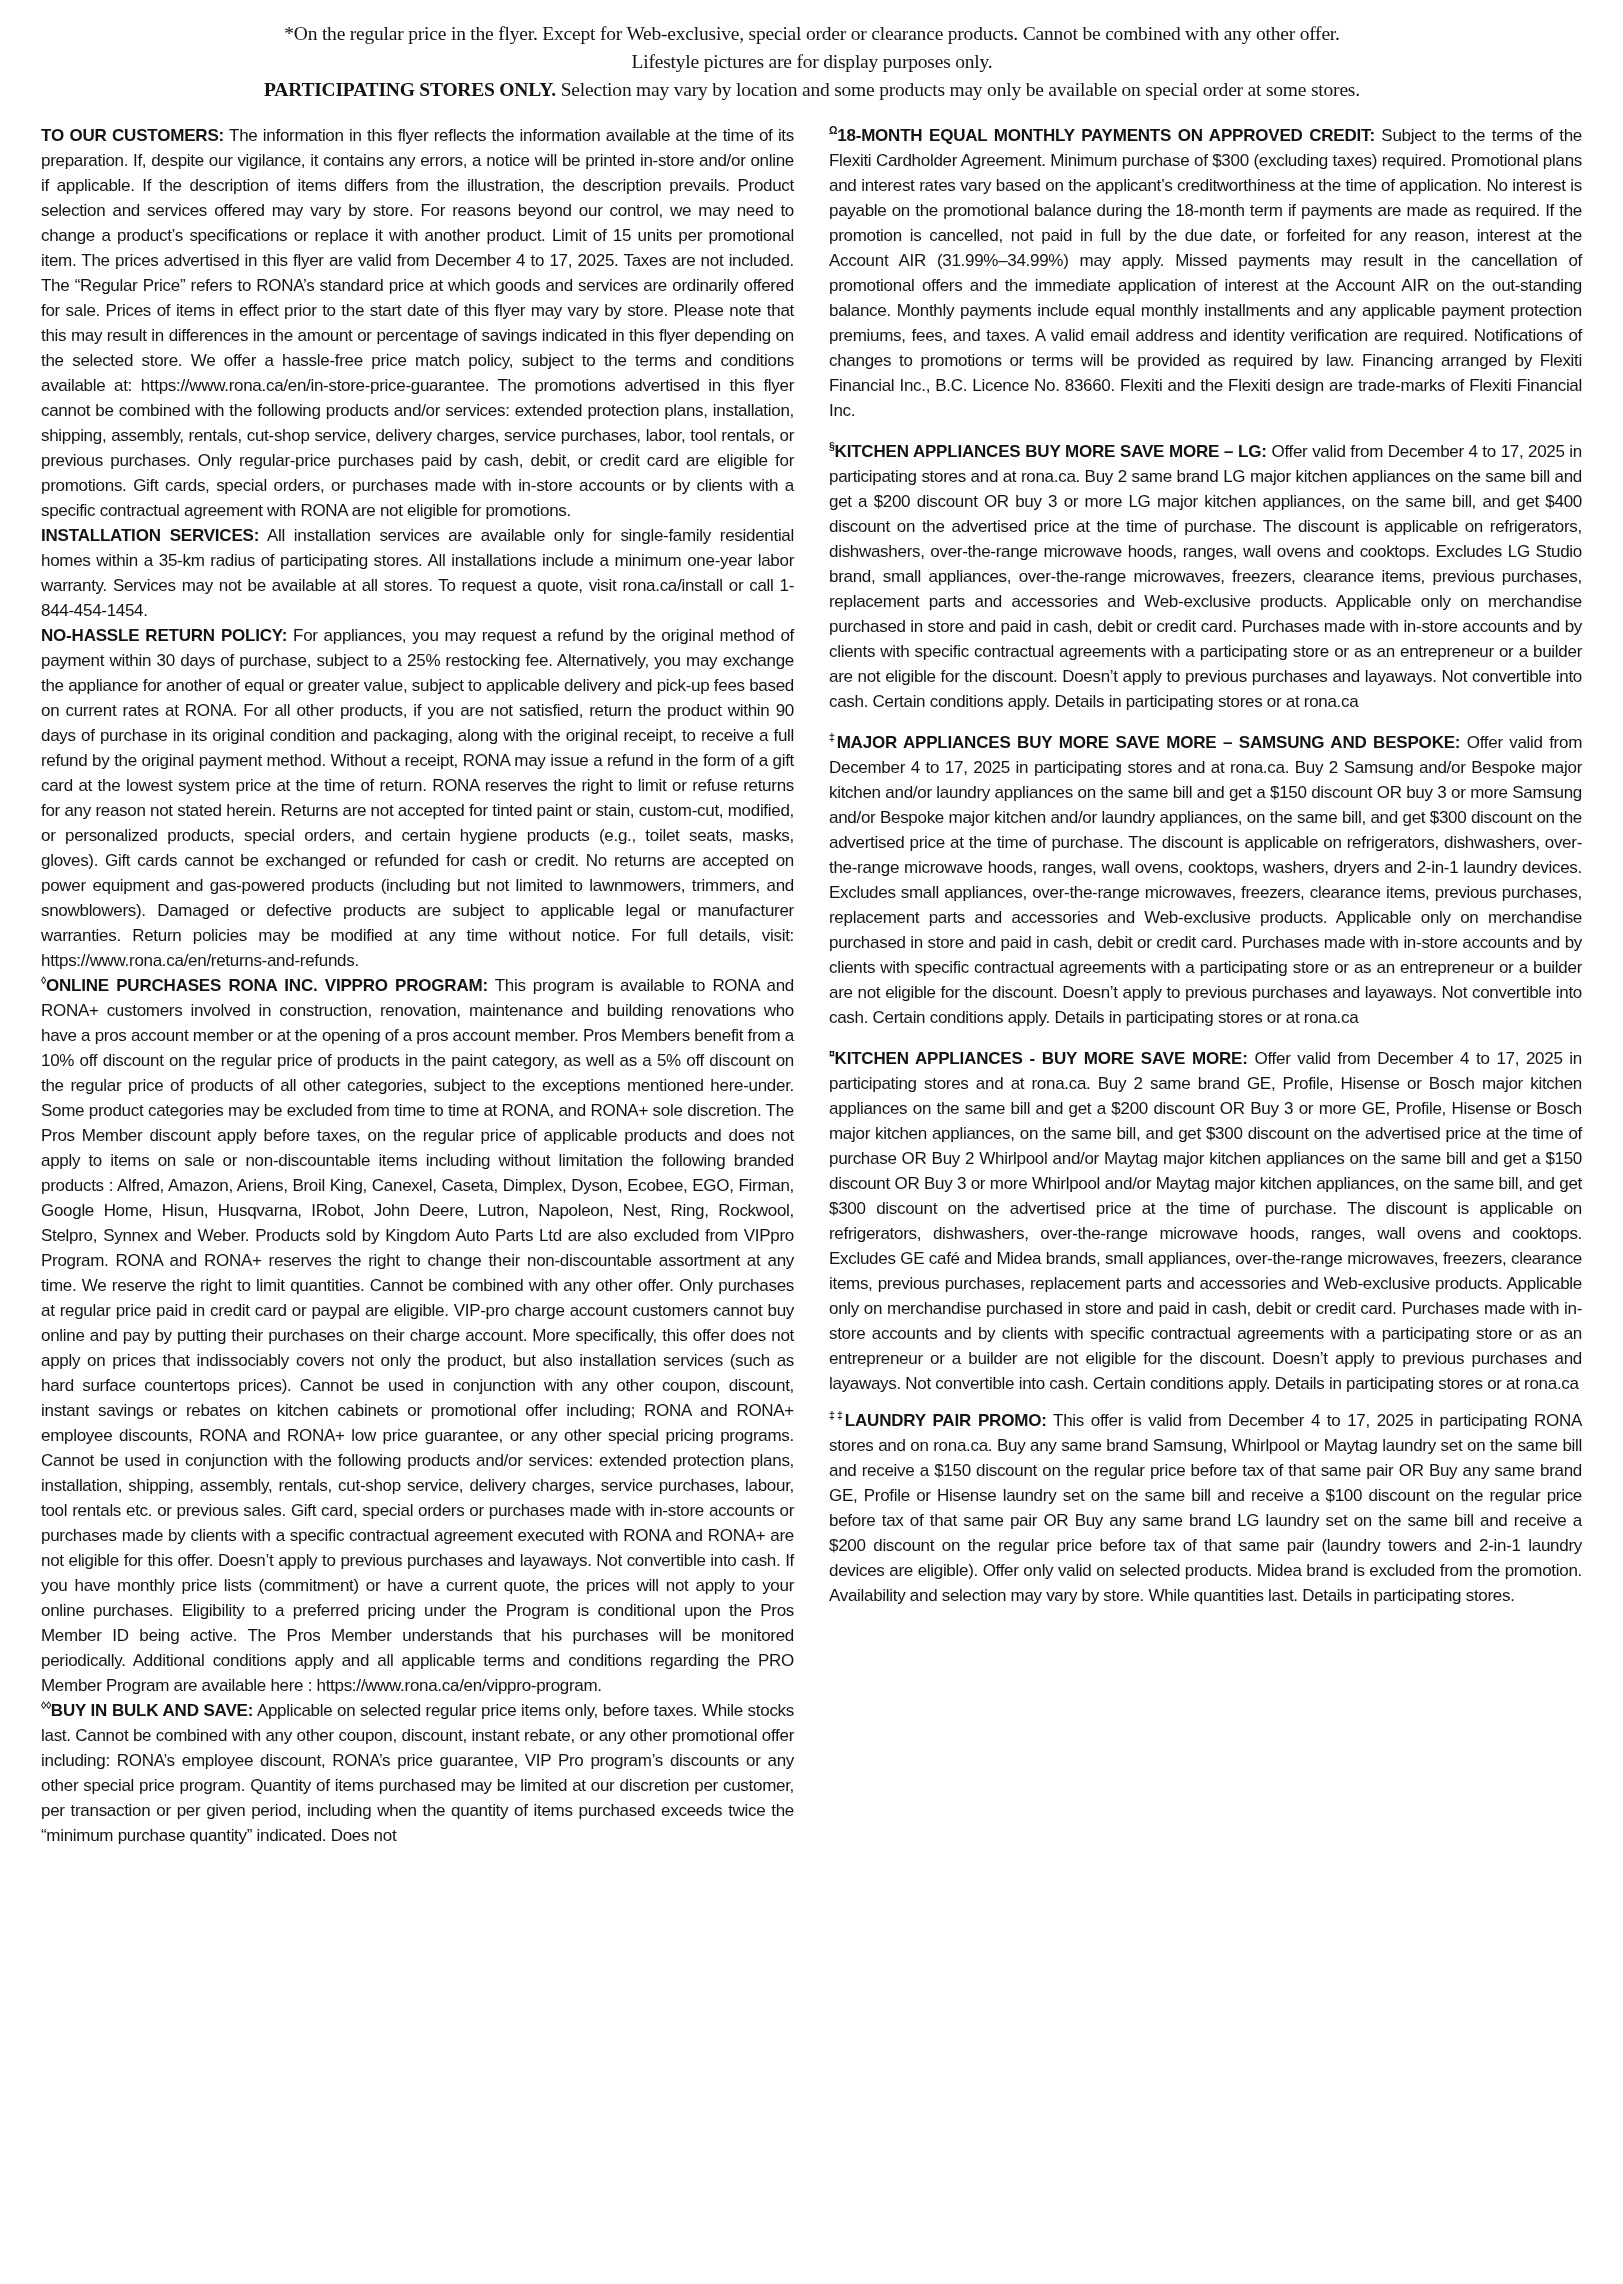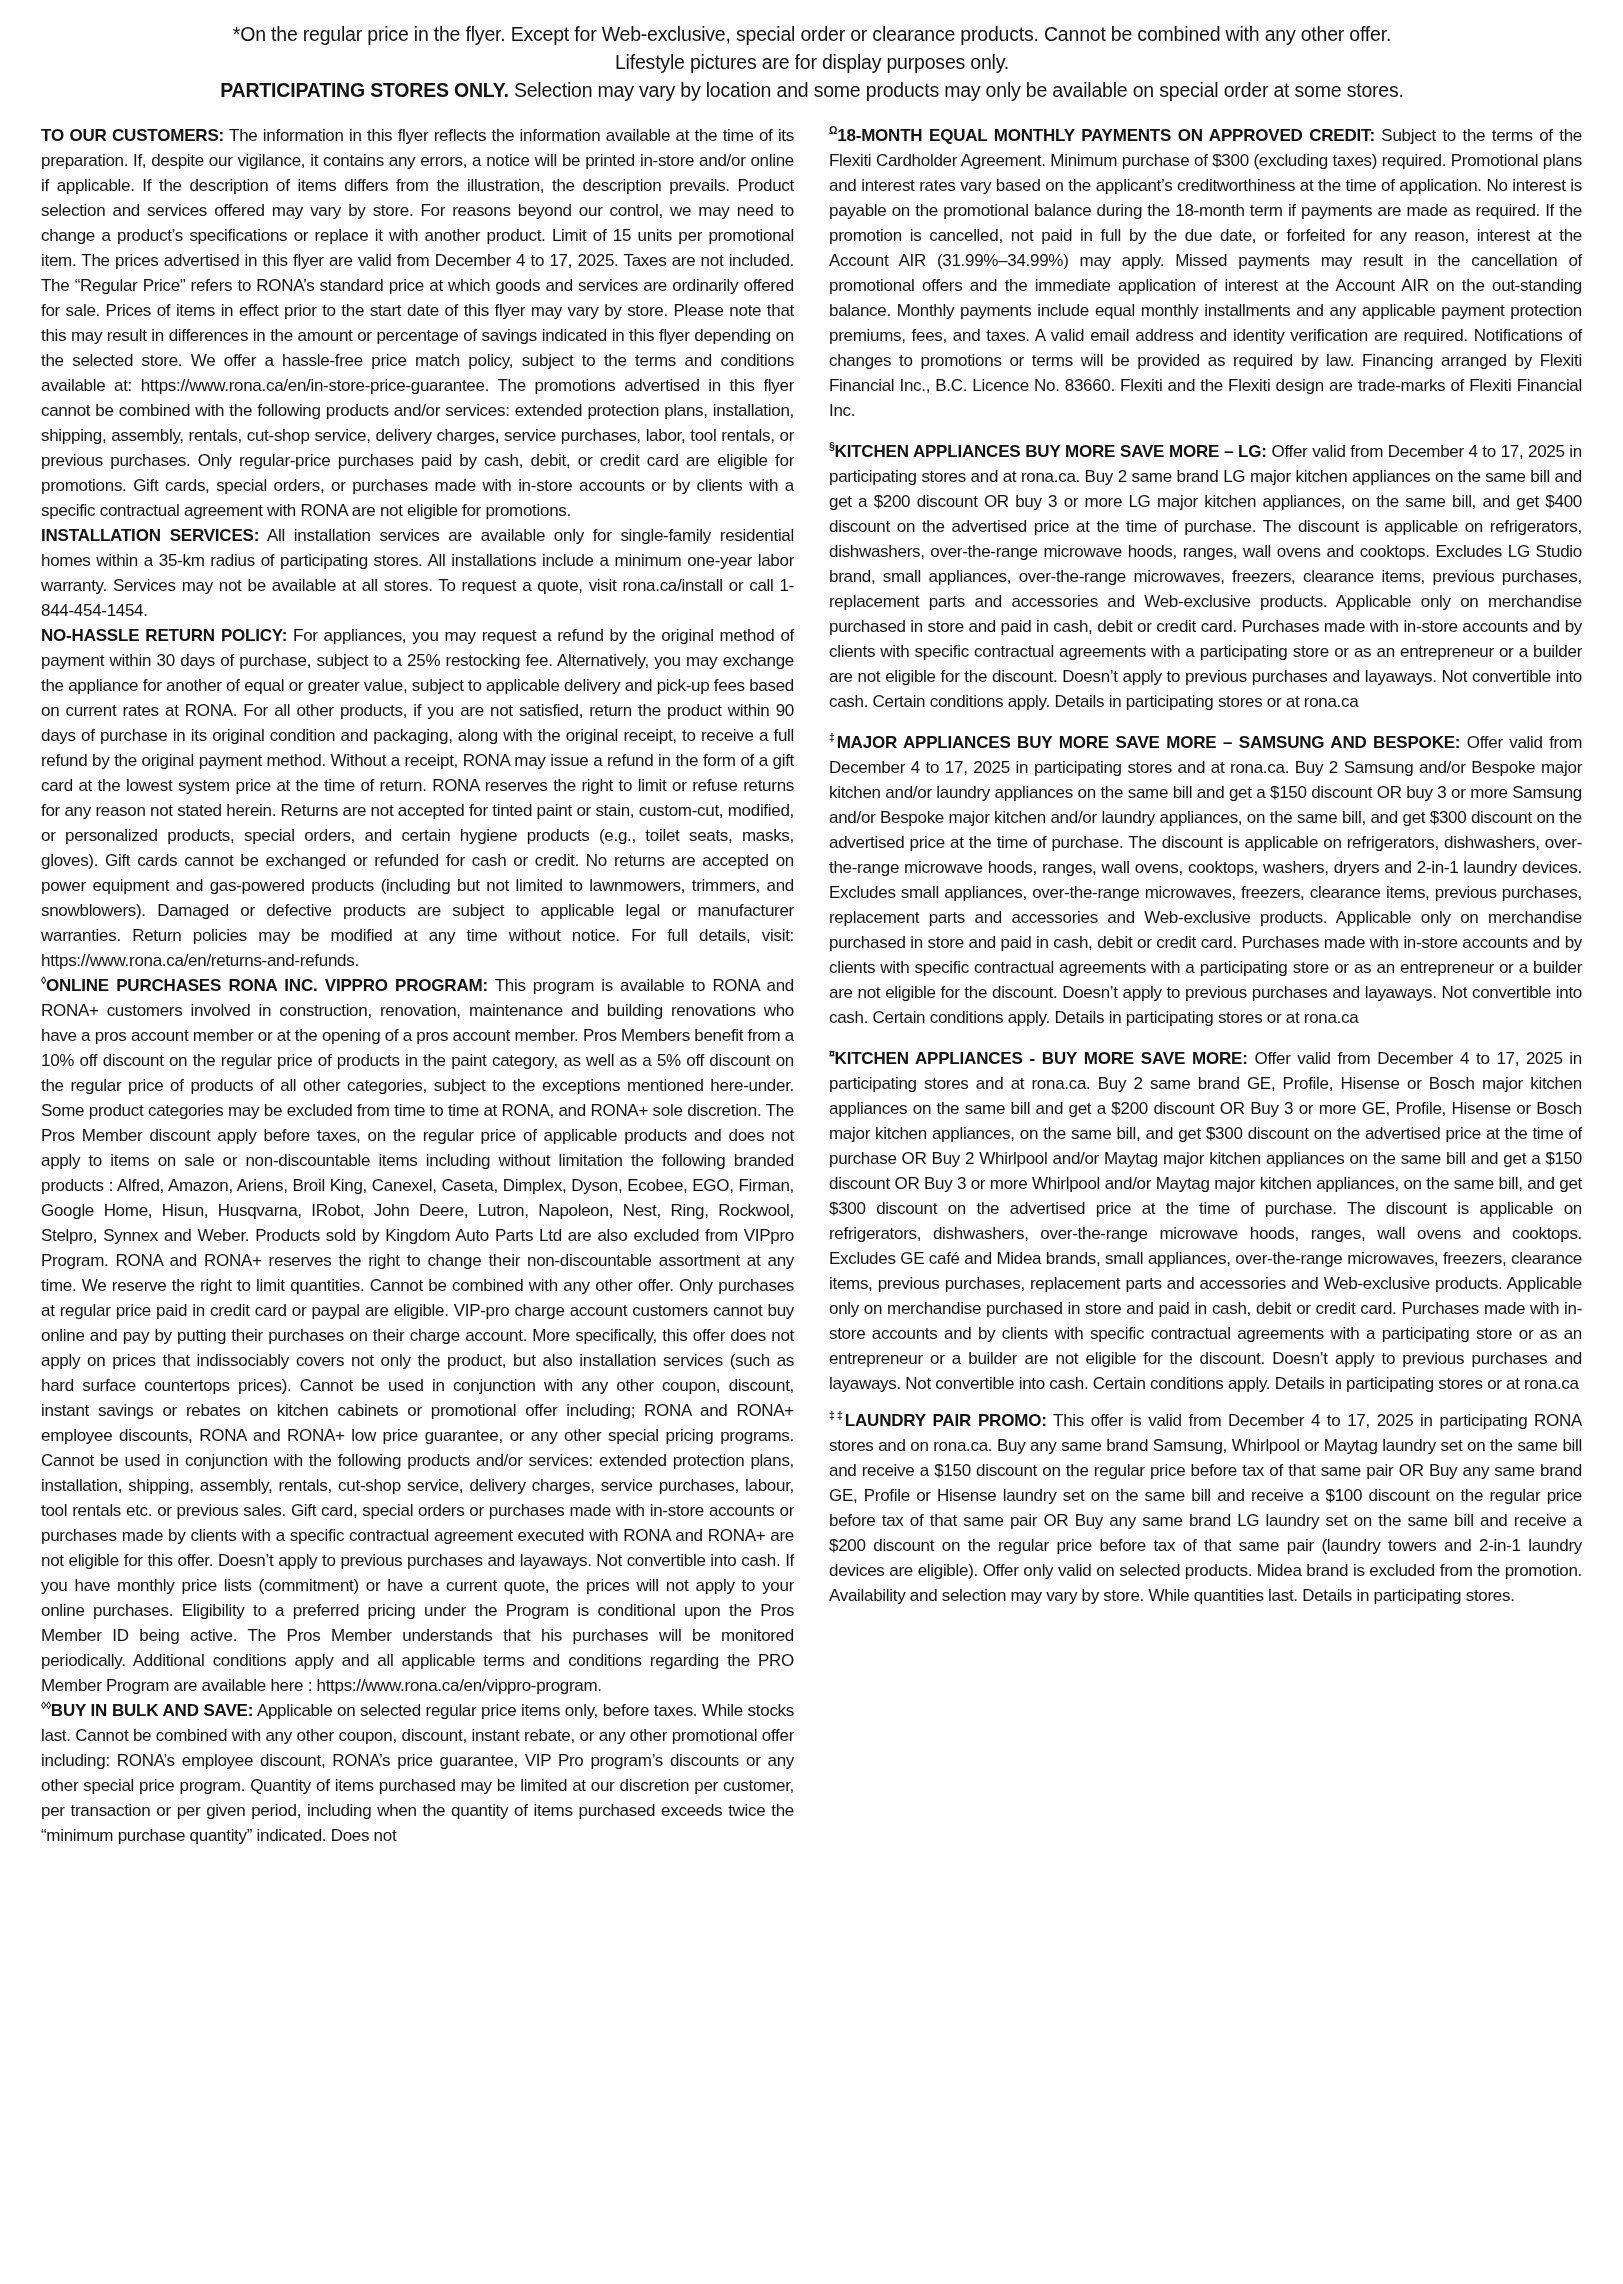--- a/index.html
+++ b/index.html
@@ -20,20 +20,21 @@
     height: 2284px;
     padding: 19.5px 41px 15px 41px;
   }
   .top-disclaimer {
     text-align: center;
     font-size: 19.5px;
     line-height: 28px;
     letter-spacing: -0.2px;
     margin: 0 auto 19.5px auto;
     max-width: 1466px;
+    font-family: Liberation Serif, serif;
   }
   .top-disclaimer b { font-weight: bold; }
   .columns {
     display: flex;
     flex-direction: row;
     gap: 35px;
   }
   .col {
     width: 753px;
     text-align: justify;

